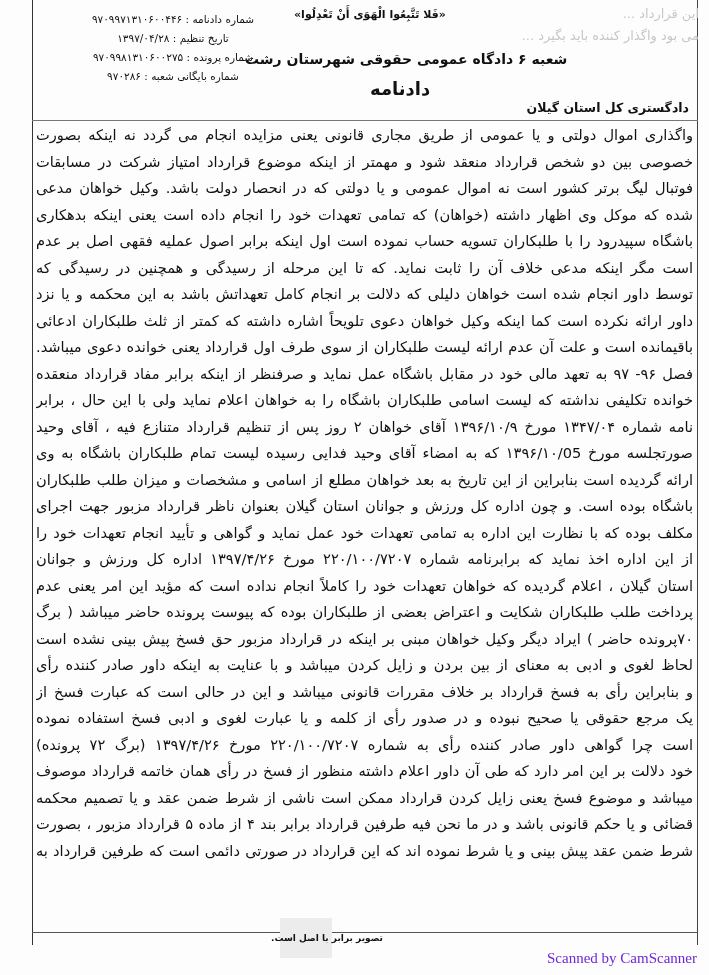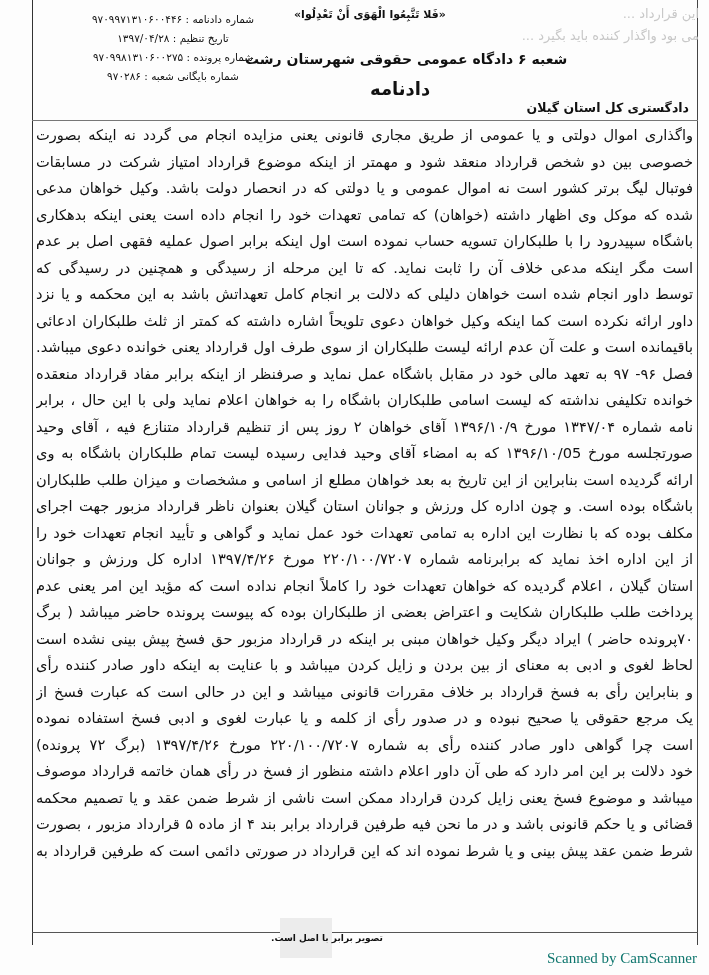--- a/index.html
+++ b/index.html
@@ -78,21 +78,21 @@
     }
     .stamp-box {
       position: absolute; left: 280px; top: 918px; width: 52px; height: 40px; background: #ececec;
     }
     .stamp {
       position: absolute; left: 256px; top: 933px; direction: rtl;
       font-size: 9px; font-weight: bold; white-space: nowrap; margin-left: 15px;
     }
     .scanner {
       position: absolute; right: 12px; top: 950px;
-      font-family: "Liberation Serif", serif; font-size: 15px; color: #0f766e; white-space: nowrap;
+      font-family: "Liberation Serif", serif; font-size: 15px; color: #6d28d9; white-space: nowrap;
     }
   </style>
 </head>
 <body>
 
 <div class="page">
   <div class="frame-left"></div>
   <div class="frame-right"></div>
   <div class="header-rule"></div>
   <div class="footer-rule"></div>

